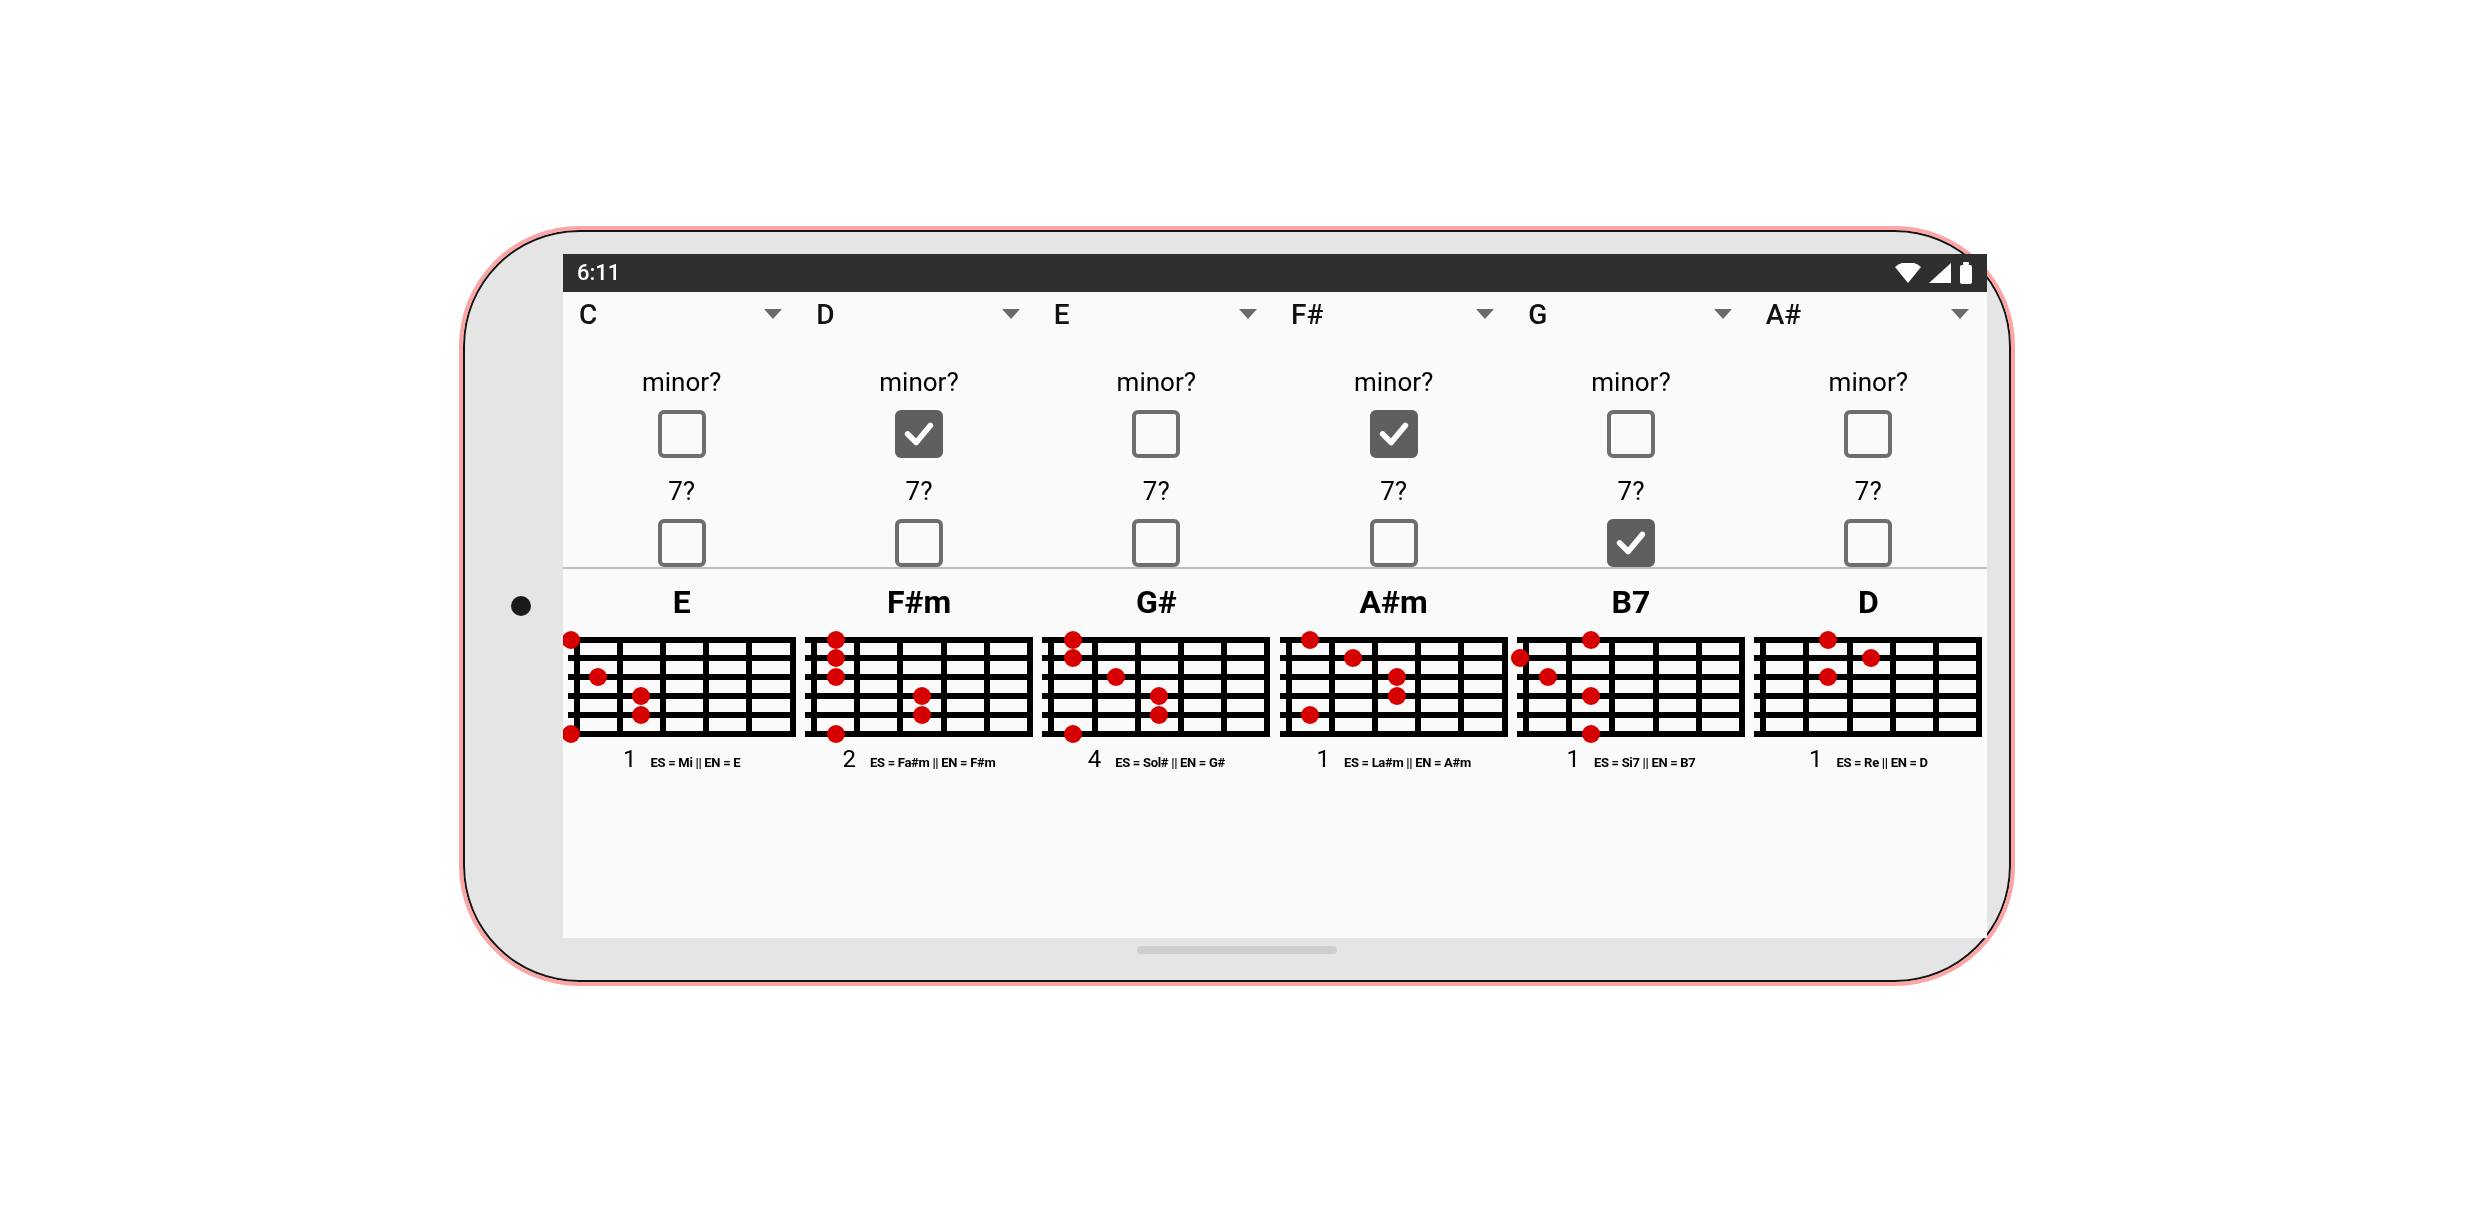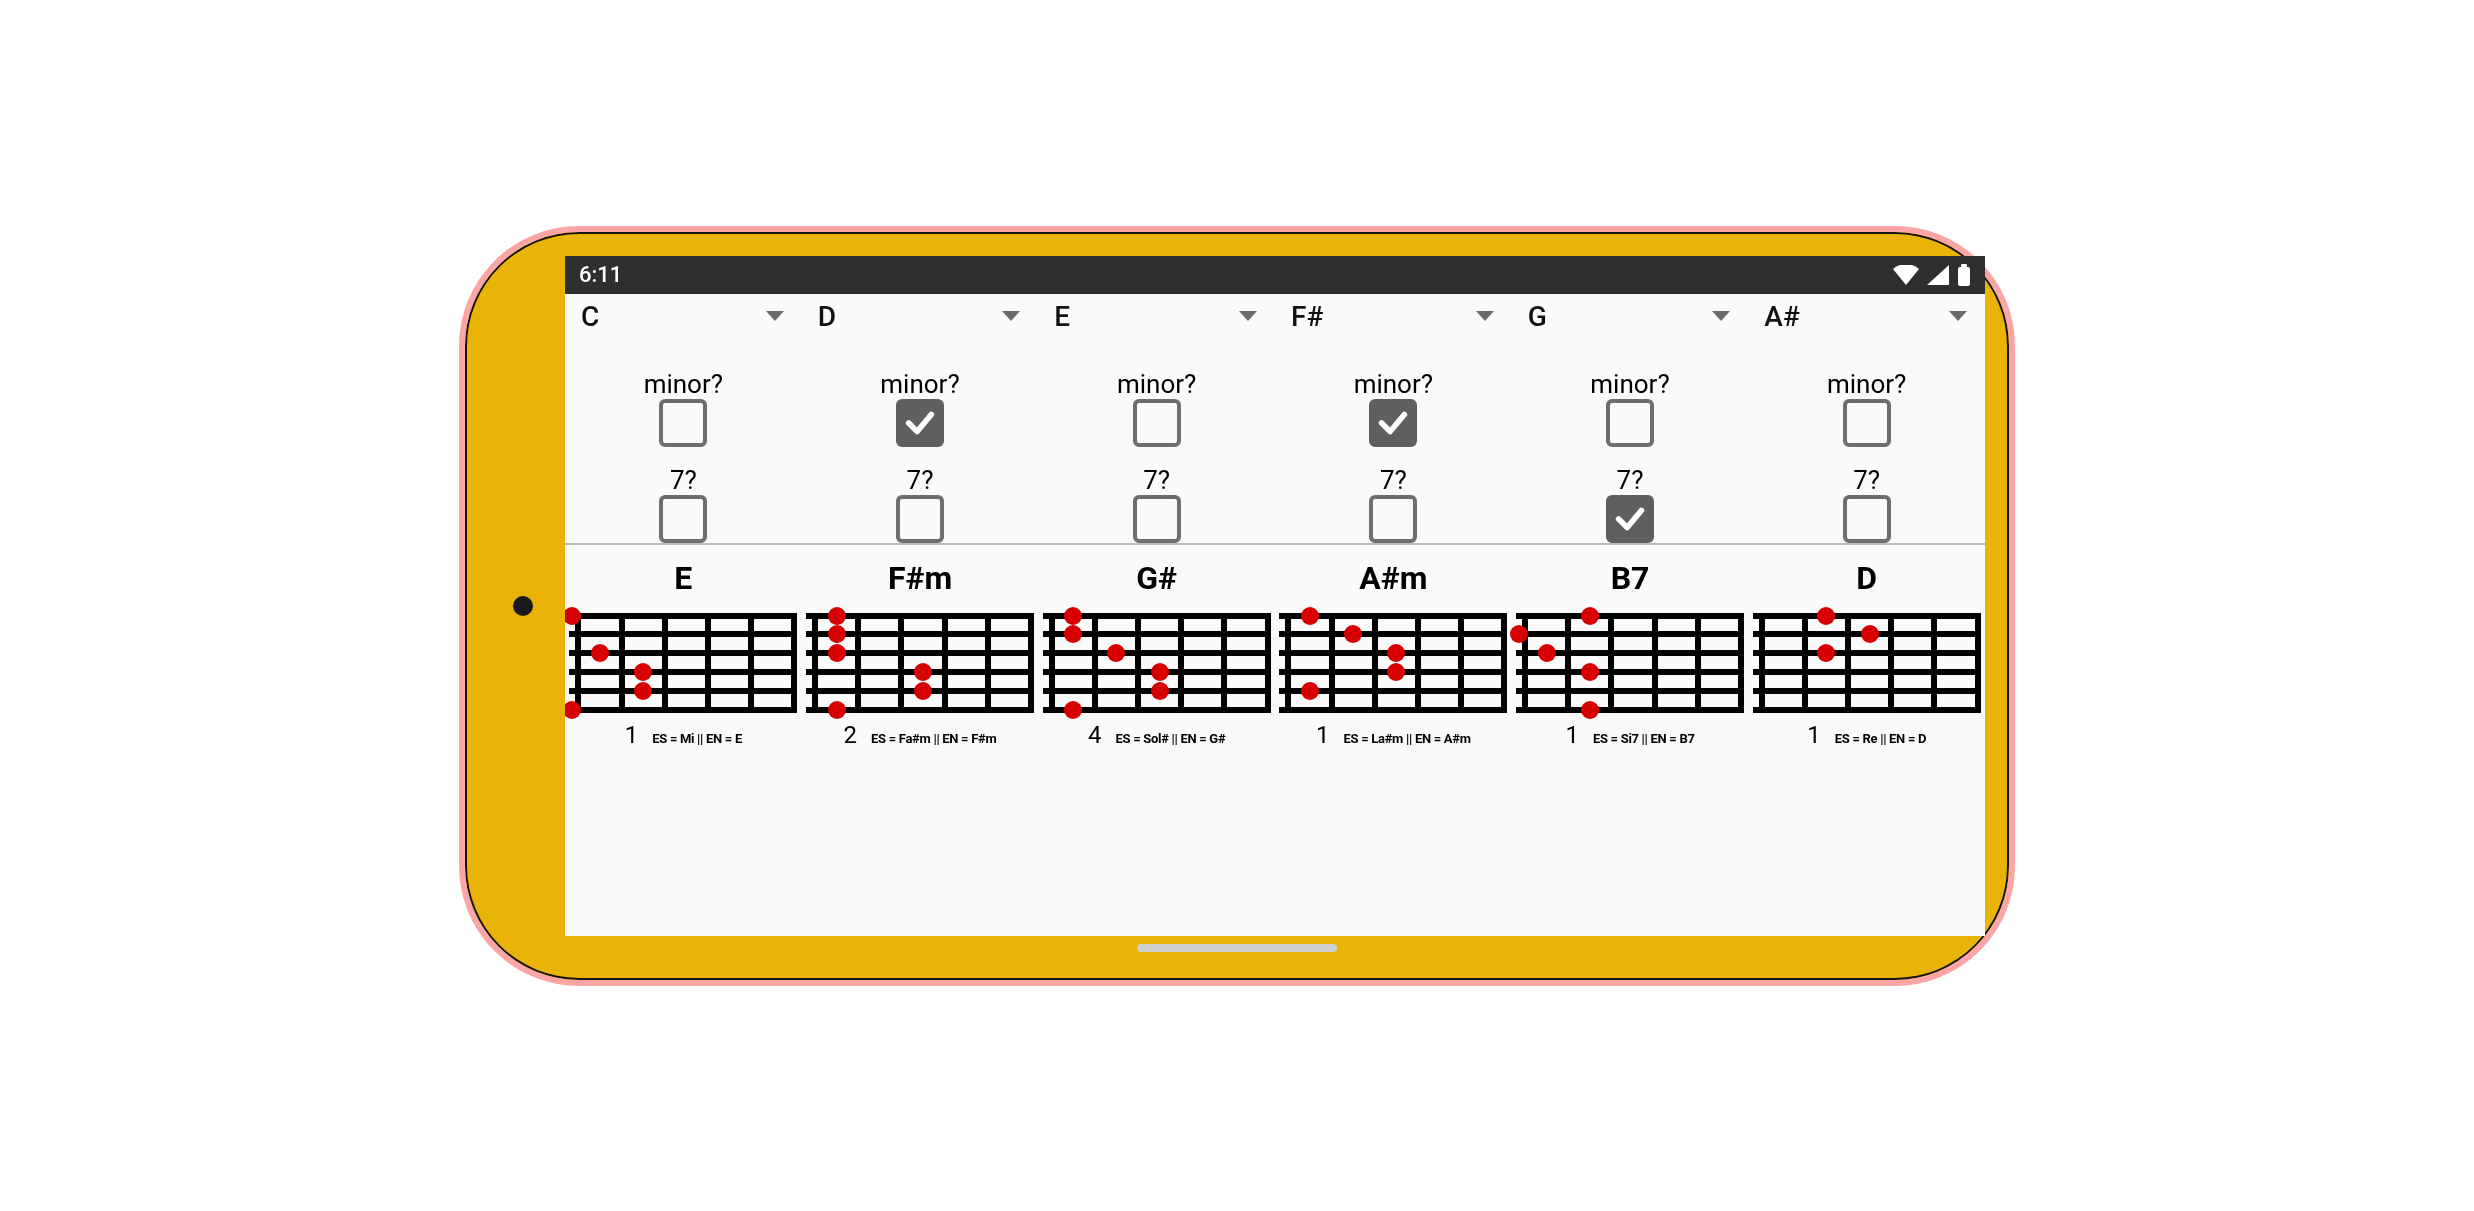--- a/index.html
+++ b/index.html
@@ -18,23 +18,23 @@
     background: #ffffff;
   }
   
   .phone {
     position: absolute;
     left: 50%;
     top: 50%;
     transform: translate(-50%, -50%);
     width: 1556px;
     height: 760px;
-    background: #eab308;
+    background: #e5e5e5;
     border-radius: 120px;
-    border: 6px solid #fca5a5;
+    border: 4px solid #fca5a5;
     box-shadow: 0 0 0 2px #141414 inset;
     box-sizing: border-box;
   }
   .phone::before { 
     content: "";
     position: absolute;
     left: 48px;
     top: 50%;
     transform: translateY(-50%);
     width: 20px;
@@ -115,21 +115,21 @@
   .options-row {
     display: flex;
     width: 100%;
     margin-top: 30px;
   }
   .opt-cell {
     flex: 1 1 0;
     display: flex;
     flex-direction: column;
     align-items: center;
-    gap: 0;
+    gap: 13px;
   }
   .opt-label {
     font-size: 26px;
     color: #000;
     font-weight: 400;
   }
   .checkbox {
     width: 48px;
     height: 48px;
     border: 4px solid #6e6e6e;

